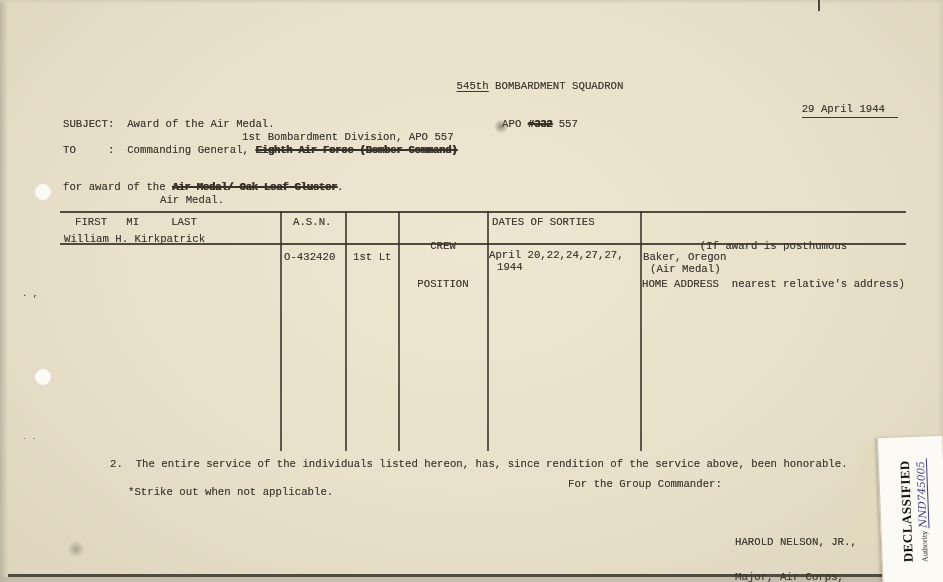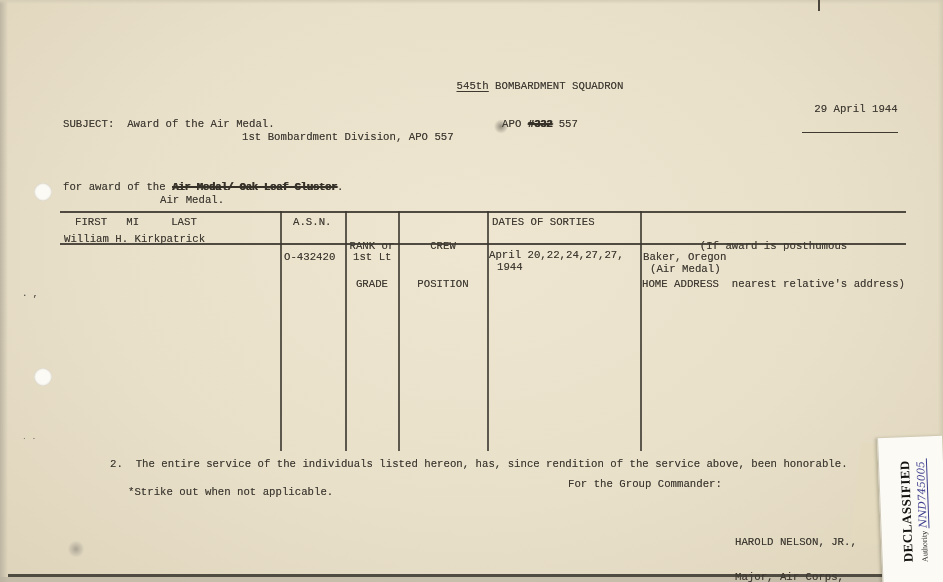--- a/index.html
+++ b/index.html
@@ -15,21 +15,21 @@
             background:linear-gradient(to left,#d2c9b2,rgba(210,201,178,0));}
   .edge-bottom-line{position:absolute;left:8px;top:574px;width:930px;height:3px;background:#35322b;opacity:.85;}
   .edge-bottom-pale{position:absolute;left:0;top:577px;width:943px;height:5px;background:#b9b2a1;opacity:.7;}
 
   .tw{position:absolute;font-family:"Liberation Mono",monospace;font-size:10.7px;line-height:12.5px;
       color:#3e3a32;white-space:pre;text-shadow:0 0 0.5px rgba(62,58,50,.55);}
   .ctr{text-align:center;}
   .xout{font-weight:bold;text-decoration:line-through;text-decoration-thickness:1.7px;
         letter-spacing:-0.3px;color:#36322a;text-shadow:0.6px 0 0 #36322a;}
   .us{text-decoration:underline;text-underline-offset:2px;}
-  .date-u{display:inline-block;width:96px;border-bottom:1.6px solid #3e3a32;padding-bottom:17px;text-align:right;}
+  .date-u{display:inline-block;width:96px;border-bottom:1.6px solid #3e3a32;padding-bottom:2px;}
 
   .hline{position:absolute;height:2px;background:#3a362d;opacity:.88;}
   .vline{position:absolute;width:1.6px;background:#3a362d;opacity:.8;}
 
   .hole{position:absolute;width:18px;height:18px;border-radius:50%;background:#fbfaf4;
         box-shadow:inset 0 0 2px rgba(120,112,95,.5);}
   .smudge{position:absolute;border-radius:50%;}
 
   .stamp-slip{position:absolute;left:856px;top:444px;width:38px;height:100px;background:#e3d9be;
               transform:rotate(6deg);opacity:.85;}
@@ -64,38 +64,35 @@
     <div><span>APO </span><span class="xout">#332</span><span> 557</span></div>
   </div>
 
   <div class="tw" style="left:776px;top:90px;">
     <span class="date-u">29 April 1944</span>
   </div>
 
   <div class="tw" style="left:63px;top:118px;">SUBJECT:  Award of the Air Medal.</div>
   <div class="tw" style="left:242px;top:131px;">1st Bombardment Division, APO 557</div>
   <div class="smudge" style="left:494px;top:119px;width:14px;height:15px;background:radial-gradient(circle,#4a453c 0%,rgba(74,69,60,0) 70%);opacity:.55;"></div>
+  <div class="tw" style="left:63px;top:144px;"><span>TO     :  Commanding General, </span><span class="xout">Eighth Air Force (Bomber Command)</span></div>
 
   <div class="tw" style="left:63px;top:181px;"><span>for award of the </span><span class="xout">Air Medal/ Oak Leaf Cluster</span><span>.</span></div>
   <div class="tw" style="left:160px;top:194px;">Air Medal.</div>
 
   <div class="hline" style="left:60px;top:211px;width:846px;"></div>
   <div class="hline" style="left:60px;top:243px;width:846px;"></div>
   <div class="vline" style="left:280px;top:211px;height:240px;"></div>
   <div class="vline" style="left:345px;top:211px;height:240px;"></div>
   <div class="vline" style="left:398px;top:211px;height:240px;"></div>
   <div class="vline" style="left:487px;top:211px;height:240px;"></div>
   <div class="vline" style="left:640px;top:211px;height:240px;"></div>
 
   <div class="tw" style="left:75px;top:216px;">FIRST   MI     LAST</div>
   <div class="tw" style="left:293px;top:216px;">A.S.N.</div>
-  <div class="tw ctr" style="left:346px;top:215px;width:52px;">
-    <div>RANK or</div>
-    <div>GRADE</div>
-  </div>
   <div class="tw ctr" style="left:399px;top:215px;width:88px;">
     <div>CREW</div>
     <div>POSITION</div>
   </div>
   <div class="tw" style="left:492px;top:216px;">DATES OF SORTIES</div>
   <div class="tw ctr" style="left:641px;top:215px;width:265px;">
     <div>(If award is posthumous</div>
     <div>HOME ADDRESS  nearest relative's address)</div>
   </div>
 

